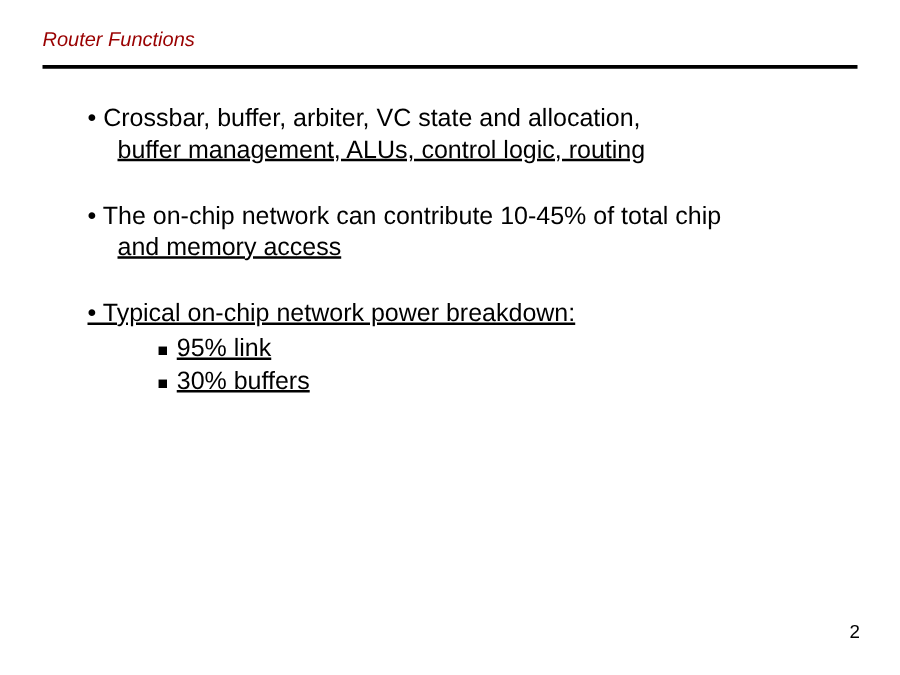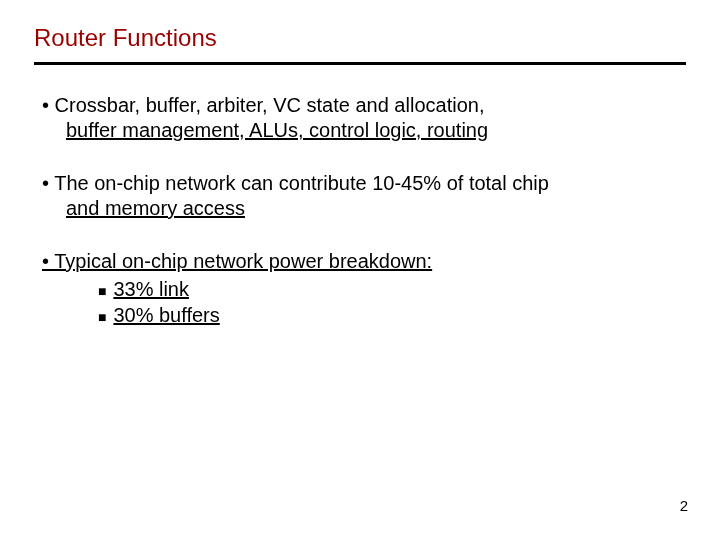--- a/index.html
+++ b/index.html
@@ -1,21 +1,21 @@
 <!DOCTYPE html>
 <html><head>
 <meta charset="utf-8">
 <style>
   * { margin: 0; padding: 0; box-sizing: border-box; }
   html, body { width: 720px; height: 540px; background: #fff; font-family: Arial, Helvetica, sans-serif; }
   .slide { width: 720px; height: 540px; position: relative; padding: 24px 34px 0 34px; }
-  .title { color: #990000; font-size: 24px; font-weight: 400; margin-bottom: 10px; }
+  .title { color: #990000; font-size: 16px; font-weight: 400; margin-bottom: 10px; font-style: italic; }
   .rule { border: none; border-top: 3px solid #000; margin-bottom: 28px; }
   .content { padding-left: 8px; }
-  .bullet { font-size: 20px; color: #000; line-height: 1.25; margin-bottom: 28px; }
+  .bullet { font-size: 20px; color: #000; line-height: 1.25; margin-bottom: 28px; margin-left: 28px; }
   .bullet .cont { display: block; padding-left: 1.2em; text-decoration: underline; }
   .sublist { padding-left: 2.8em; margin-top: 2px; }
   .subitem { font-size: 20px; color: #000; line-height: 1.3; }
   .subitem .sq { display: inline-block; width: 1.1em; font-size: 14px; vertical-align: middle; }
   .pagenum { position: absolute; right: 32px; bottom: 26px; font-size: 15px; color: #000; }
 </style>
 </head>
 <body>
 
 <div class="slide">
@@ -30,21 +30,21 @@
 
     <div class="bullet">
       <span>• The on-chip network can contribute 10-45% of total chip</span>
       <span class="cont">and memory access</span>
     </div>
 
     <div class="bullet" style="margin-bottom:2px;text-decoration:underline;">
       <span>• Typical on-chip network power breakdown:</span>
       <div class="sublist">
         <div class="subitem">
-          <span class="sq">■</span><span>33% link</span>
+          <span class="sq">■</span><span>95% link</span>
         </div>
         <div class="subitem">
           <span class="sq">■</span><span>30% buffers</span>
         </div>
       </div>
     </div>
 
   </div>
   <div class="pagenum">2</div>
 </div>

